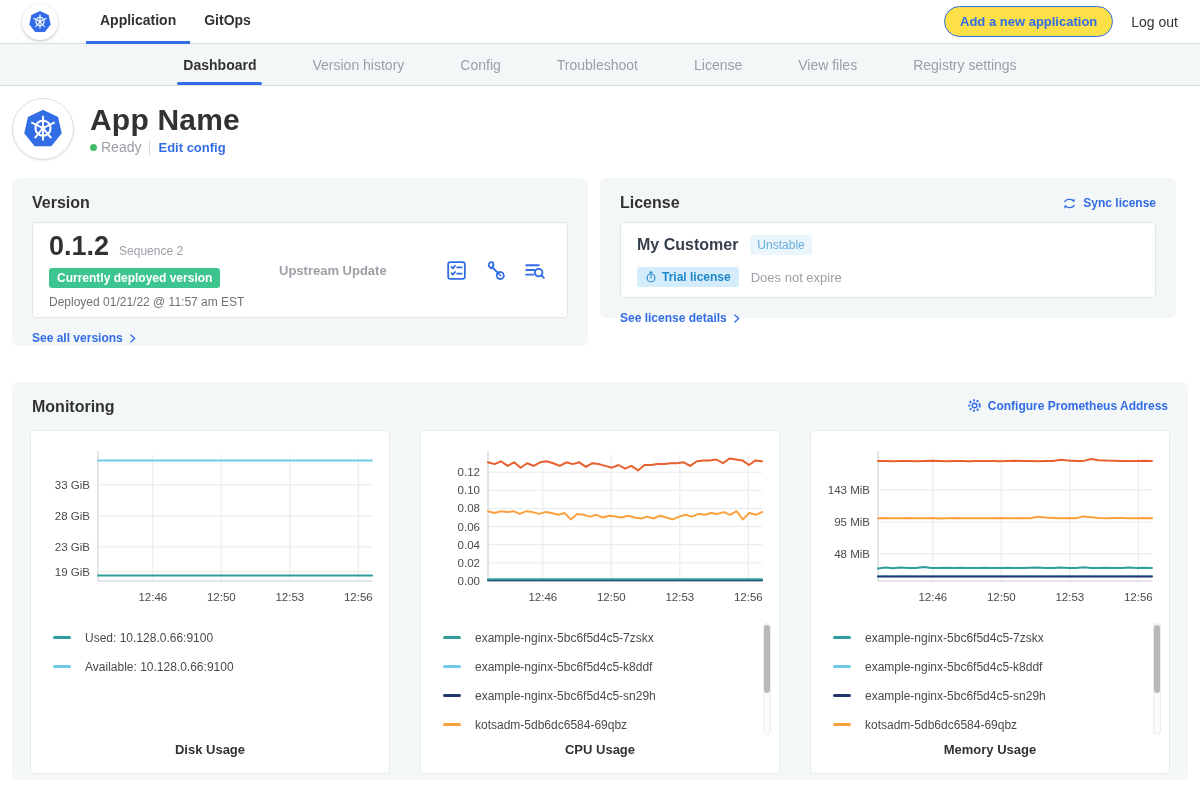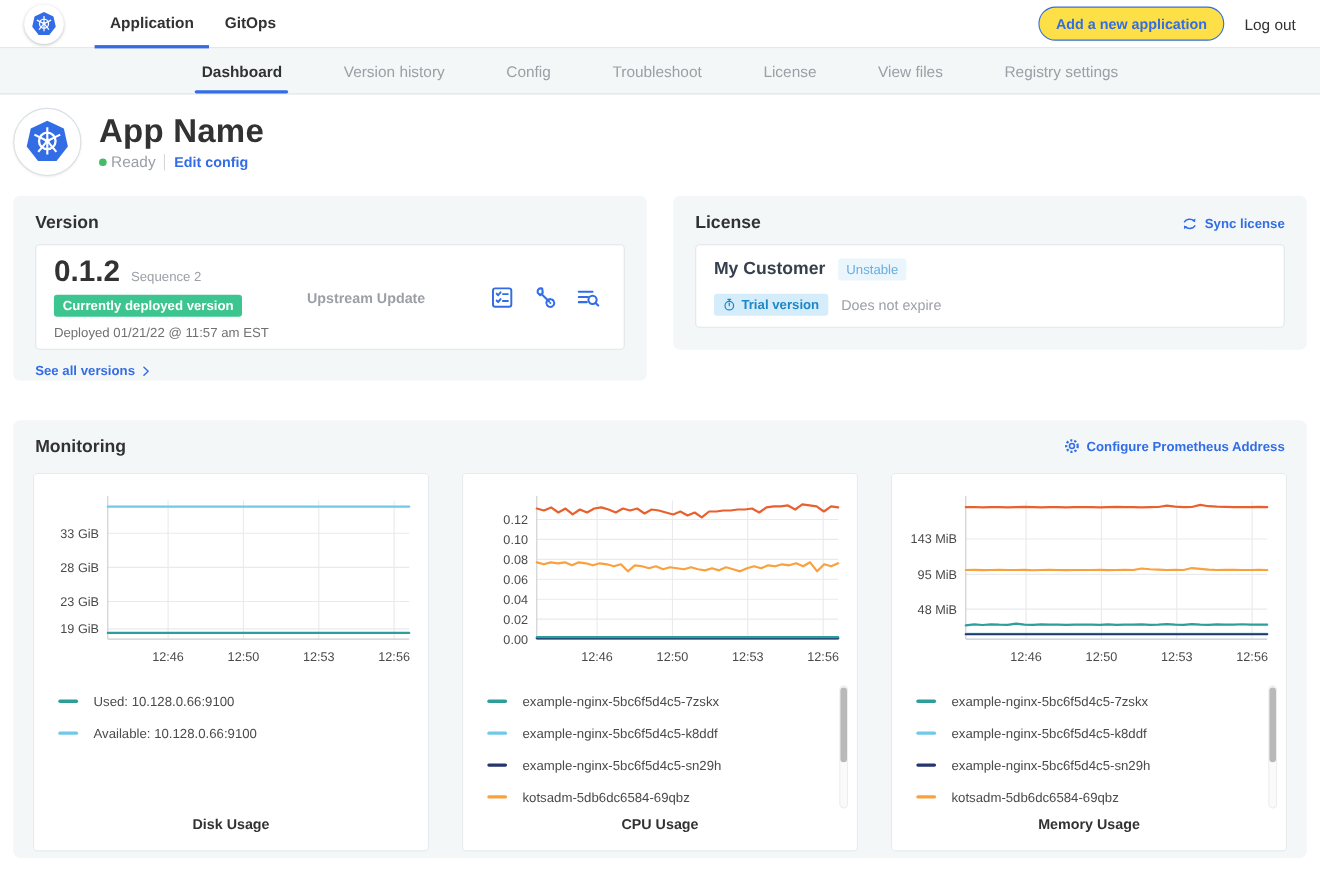--- a/index.html
+++ b/index.html
@@ -39,21 +39,21 @@
   .app-avatar{width:62px;height:62px;border-radius:50%;border:1px solid #d9dfe4;background:#fff;display:flex;align-items:center;justify-content:center;box-shadow:0 1px 2px rgba(0,0,0,.08);}
   .app-title-wrap{margin-left:16px;}
   .app-title{font-size:30px;font-weight:bold;color:var(--dark);letter-spacing:.2px;}
   .app-status-row{display:flex;align-items:center;margin-top:2px;gap:4px;}
   .status-dot{width:7px;height:7px;border-radius:50%;background:var(--green-dot);}
   .status-text{font-size:14px;color:var(--gray);}
   .vdivider{width:1px;height:15px;background:#d5d8db;margin:0 4px;}
   .link{color:var(--blue);font-weight:bold;cursor:pointer;}
   .edit-config{font-size:13px;}
   
-  .cards-row{display:flex;gap:24px;padding:8px 12px 0 12px;}
+  .cards-row{display:flex;gap:12px;padding:8px 12px 0 12px;}
   .card{background:var(--panel);border-radius:6px;padding:16px 20px;}
   .card.version{width:576px;height:168px;}
   .card.license{width:576px;height:140px;}
   .card-head{display:flex;align-items:center;}
   .card-title{font-size:16px;font-weight:bold;color:var(--dark);}
   .card-head-links{margin-left:auto;display:flex;align-items:center;gap:22px;}
   .icon-link{display:flex;align-items:center;gap:6px;font-size:12px;cursor:pointer;}
   .inner-card{background:#fff;border:1px solid var(--inner-border);border-radius:4px;margin-top:10px;padding:20px 16px;}
   .version-inner{display:flex;align-items:center;height:96px;}
   .version-col{width:230px;}
@@ -235,24 +235,32 @@
         <span class="channel-badge">Unstable</span>
       </div>
       <div class="license-row2">
         <span class="trial-badge">
           <svg width="12" height="12" viewBox="0 0 16 16">
             <circle cx="8" cy="9.2" r="5.2" fill="none" stroke="#1e87c9" stroke-width="1.5"></circle>
             <line x1="8" y1="9.2" x2="8" y2="6.2" stroke="#1e87c9" stroke-width="1.5" stroke-linecap="round"></line>
             <line x1="6.4" y1="1.6" x2="9.6" y2="1.6" stroke="#1e87c9" stroke-width="1.6" stroke-linecap="round"></line>
             <line x1="8" y1="1.8" x2="8" y2="3.6" stroke="#1e87c9" stroke-width="1.6"></line>
           </svg>
-          <span>Trial version</span>
+          <span>Trial license</span>
         </span>
         <span class="expiry">Does not expire</span>
       </div>
+    </div>
+    <div class="card-foot">
+      <span class="link foot-link">
+        <span>See license details</span>
+        <svg width="11" height="11" viewBox="0 0 20 20">
+          <polyline points="7,3.5 14,10 7,16.5" fill="none" stroke="#326de6" stroke-width="2.4" stroke-linecap="round" stroke-linejoin="round"></polyline>
+        </svg>
+      </span>
     </div>
   </div>
 </div>
 
 <div class="monitoring">
   <div class="mon-head">
     <span class="card-title">Monitoring</span>
     <div class="card-head-links">
       <span class="link icon-link">
         <svg width="15" height="15" viewBox="0 0 16 16">

